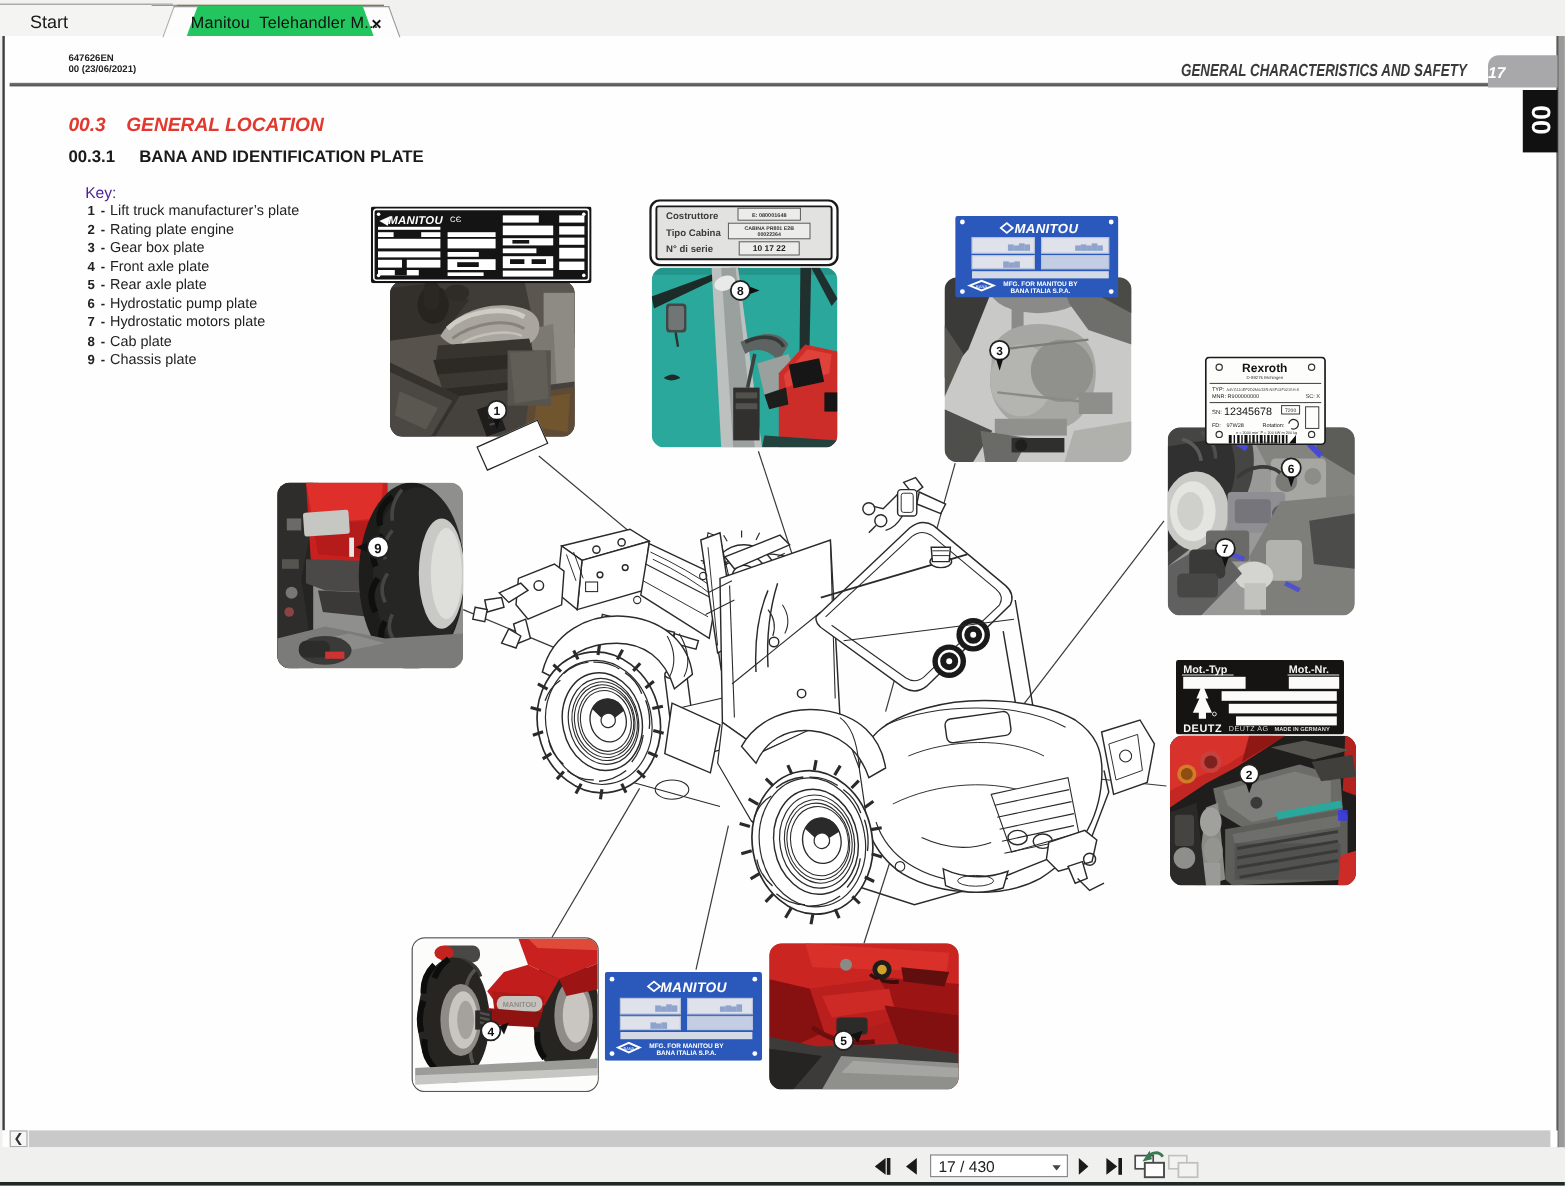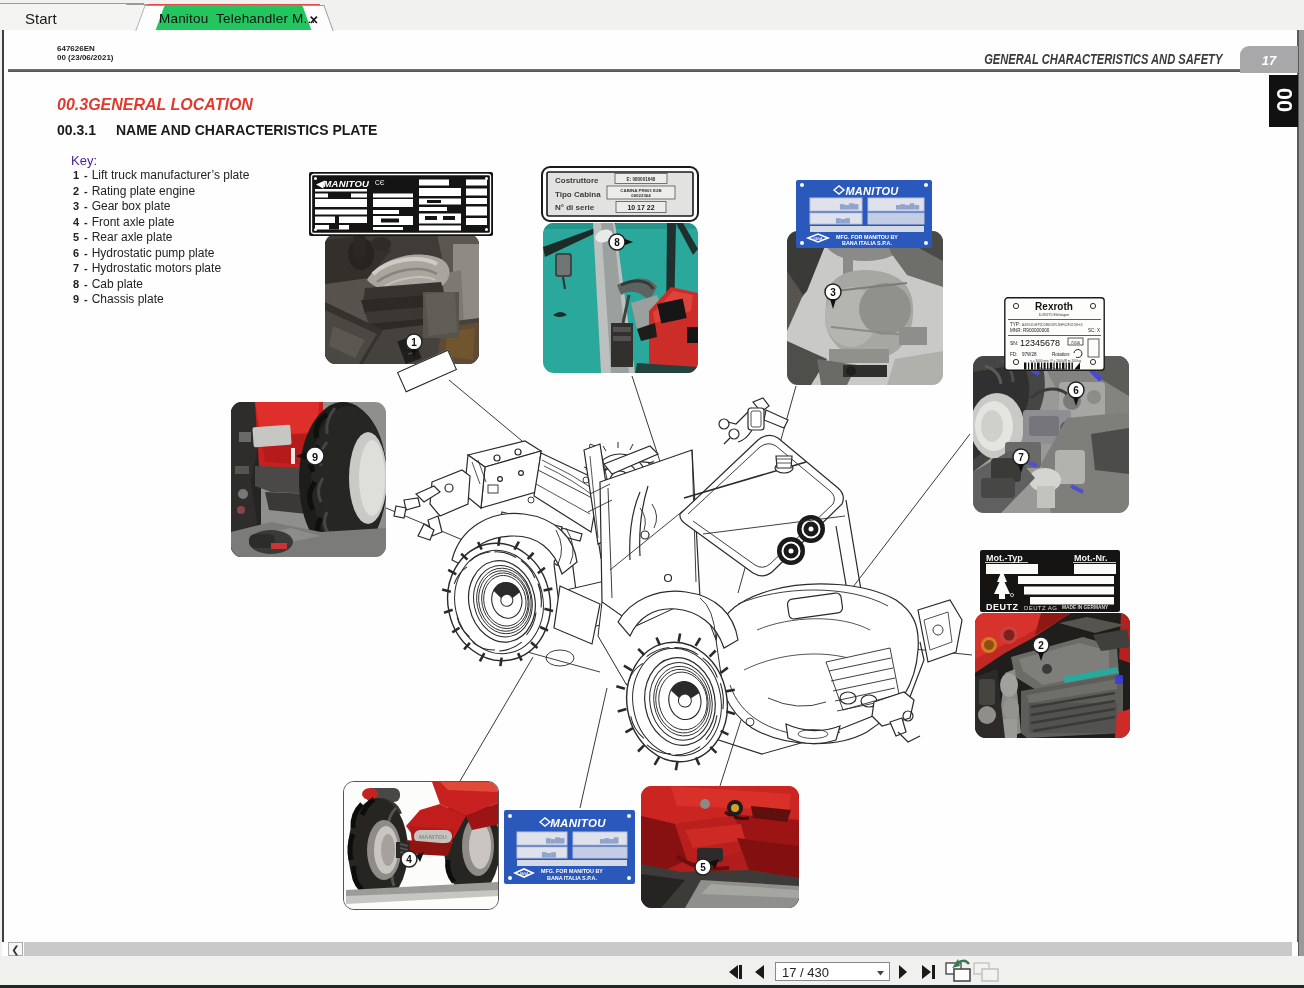--- a/index.html
+++ b/index.html
@@ -30,28 +30,28 @@
 #rightstrip { position:absolute; left:1299px; top:30px; width:5px; height:928px; background:#9a9a9a; }
 #rightline { position:absolute; left:1297px; top:30px; width:2px; height:928px; background:#5a5a5a; }
 
 .hdrid { position:absolute; left:57px; top:44px; font-size:8px; font-weight:bold; color:#222; }
 .hdrdate { position:absolute; left:57px; top:53px; font-size:8px; font-weight:bold; color:#222; }
 .hdrright { position:absolute; right:82px; top:51px; font-size:14.5px; font-weight:bold; font-style:italic; color:#3a3a3a; transform:scaleX(0.77); transform-origin:right center; }
 #hrule { position:absolute; left:8px; top:69px; width:1233px; height:3px;
   background:linear-gradient(#777,#4f4f51); }
 #tab17 { position:absolute; left:1240px; top:46px; width:58px; height:27px; background:#a8a8aa;
   border-radius:9px 0 0 0; color:#fff; font-size:13px; font-style:italic; font-weight:bold;
-  text-align:center; line-height:29px; }
+  text-align:left; line-height:29px; }
 #tab00 { position:absolute; left:1269px; top:75px; width:29px; height:52px; background:#111;
   color:#fff; }
 #tab00 span { position:absolute; left:50%; top:50%; display:block; font-size:22px; font-weight:bold;
   transform:translate(-50%,-54%) rotate(90deg); }
 
 .t1 { position:absolute; left:57px; top:96px; font-size:16px; font-weight:bold; font-style:italic; color:#e2392e; }
-.t1 b { }
+.t1 b { margin-left:17px; }
 .t2 { position:absolute; left:57px; top:122px; font-size:14px; font-weight:bold; color:#1a1a1a; }
 .t2 b { margin-left:20px; }
 #keyhdr { position:absolute; left:71px; top:153px; font-size:13px; color:#4c1d95; }
 #keylist { position:absolute; left:57px; top:168px; font-size:12px; color:#222; }
 #keylist div { height:15.5px; line-height:15.5px; white-space:nowrap; }
 #keylist b { display:inline-block; width:22px; text-align:right; font-size:11px; }
 #keylist i { font-style:normal; font-weight:bold; padding:0 4px 0 5px; font-size:11px;}
 
 
 .ph { position:absolute; border-radius:11px; overflow:hidden; }
@@ -82,21 +82,21 @@
   <div class="hdrid">647626EN</div>
   <div class="hdrdate">00 (23/06/2021)</div>
   <div class="hdrright">GENERAL CHARACTERISTICS AND SAFETY</div>
   <div id="hrule"></div>
   <div id="tab17">17</div>
   <div id="tab00">
       <span>00</span>
     </div>
 
   <div class="t1">00.3<b>GENERAL LOCATION</b></div>
-  <div class="t2">00.3.1<b>NAME AND CHARACTERISTICS PLATE</b></div>
+  <div class="t2">00.3.1<b>BANA AND IDENTIFICATION PLATE</b></div>
   <div id="keyhdr">Key:</div>
   <div id="keylist">
     <div><b>1</b><i>-</i>Lift truck manufacturer’s plate</div>
     <div><b>2</b><i>-</i>Rating plate engine</div>
     <div><b>3</b><i>-</i>Gear box plate</div>
     <div><b>4</b><i>-</i>Front axle plate</div>
     <div><b>5</b><i>-</i>Rear axle plate</div>
     <div><b>6</b><i>-</i>Hydrostatic pump plate</div>
     <div><b>7</b><i>-</i>Hydrostatic motors plate</div>
     <div><b>8</b><i>-</i>Cab plate</div>

